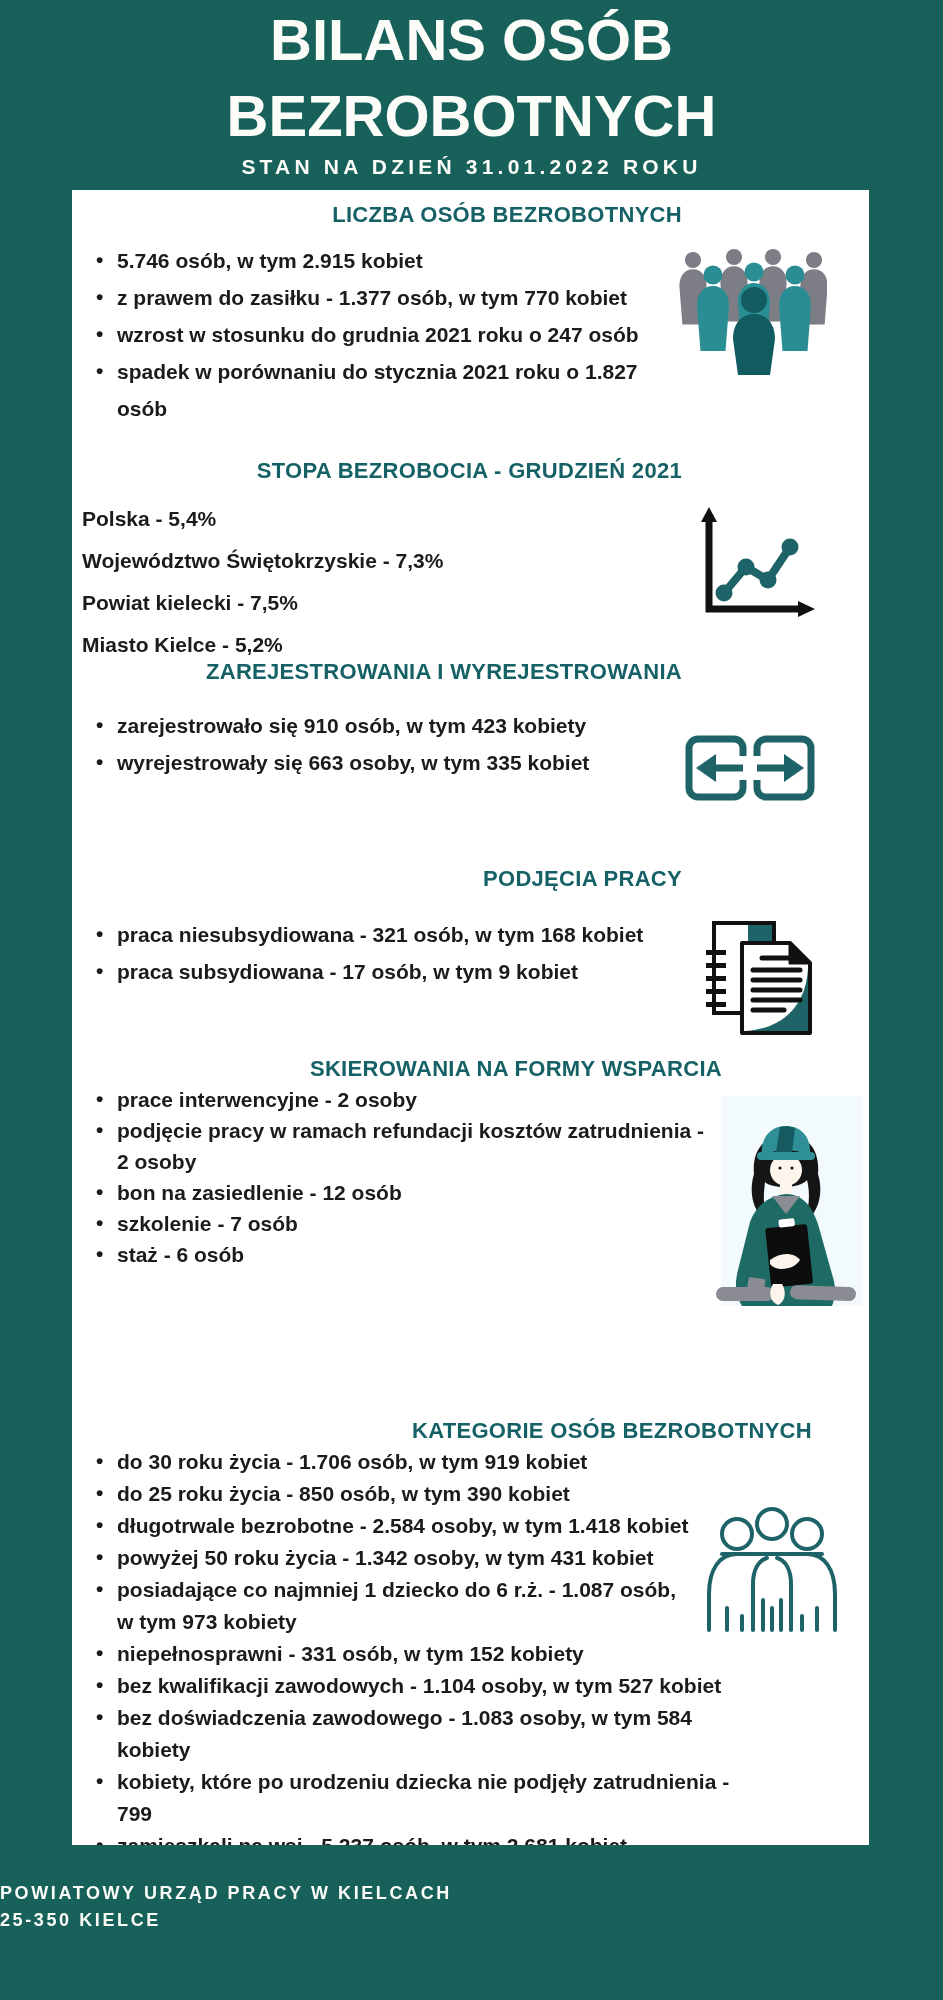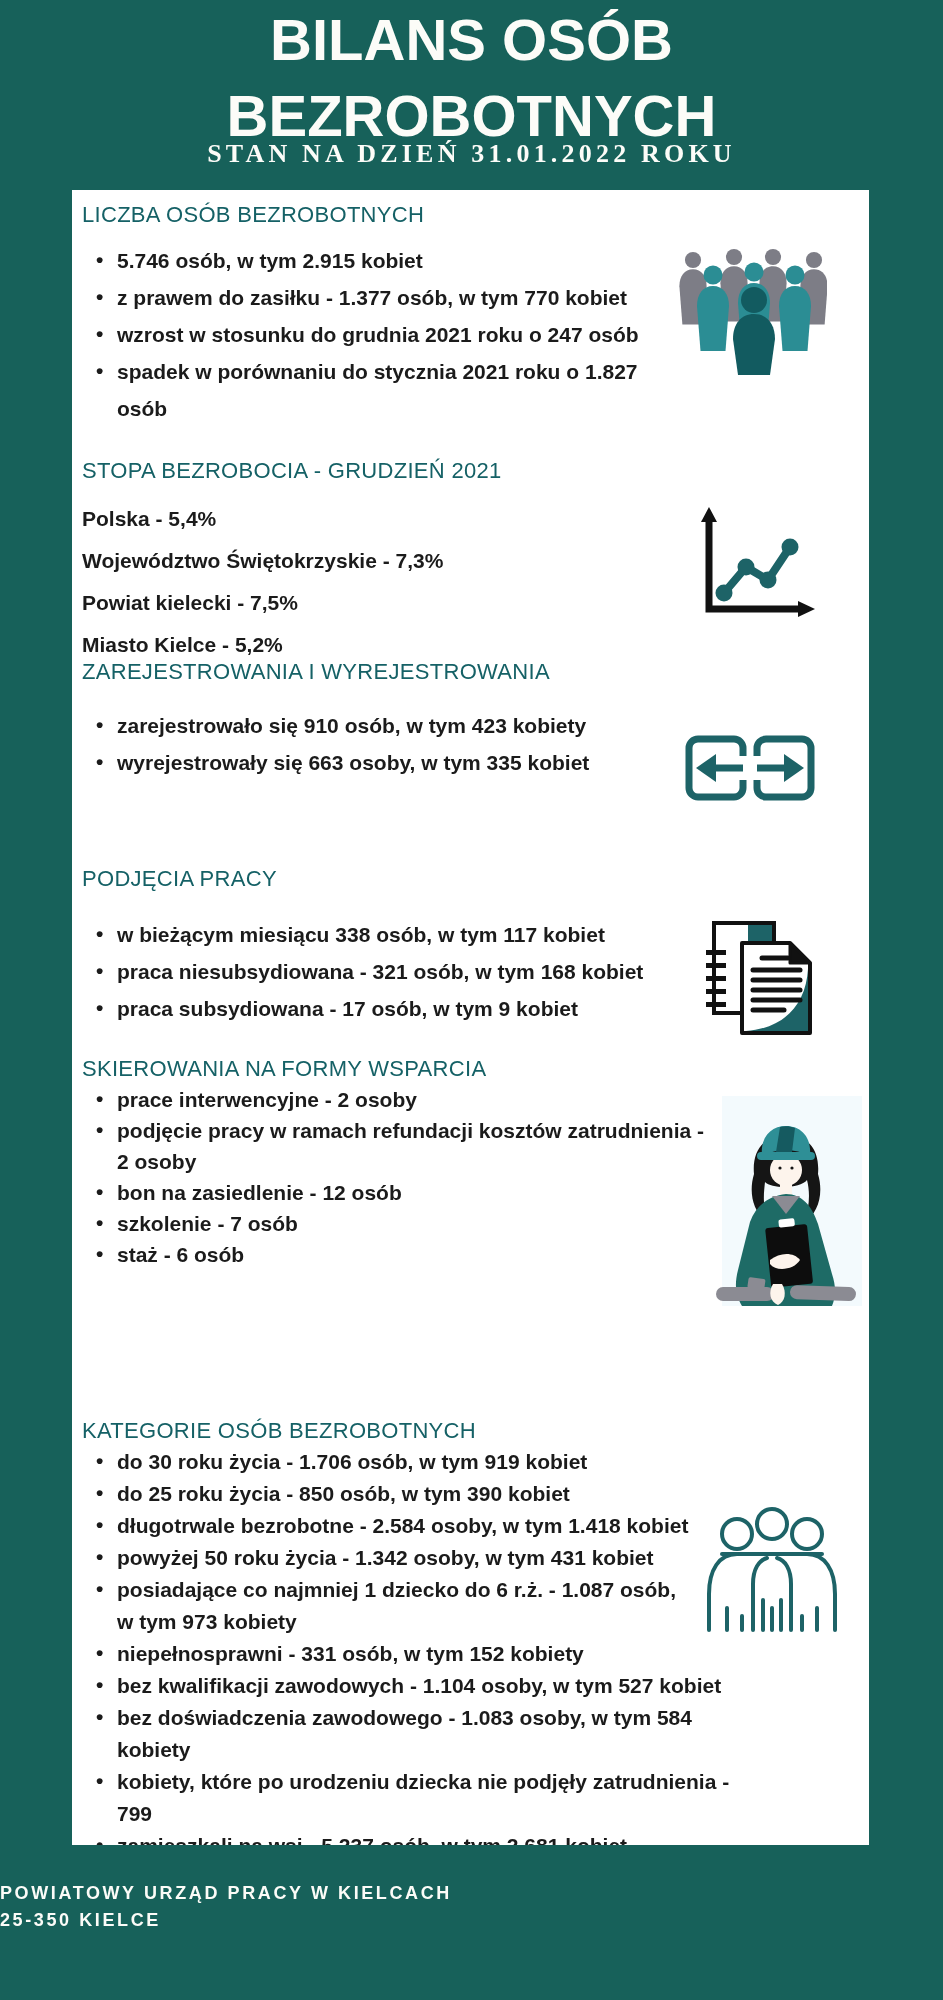--- a/index.html
+++ b/index.html
@@ -10,29 +10,29 @@
     --worker-gray:#8b8b93; --skin:#fdf4ec;
   }
   html,body{margin:0;padding:0;background:#444;}
   .page{position:relative;width:943px;height:2000px;margin:0 auto;overflow:hidden;
         background:var(--bg);font-family:"Liberation Sans",sans-serif;}
 
   
   .hdr{position:absolute;top:0;left:0;width:100%;text-align:center;color:var(--light);}
   .title{margin:2px auto 16px;max-width:620px;font-size:58px;line-height:76px;
          font-weight:800;letter-spacing:0px;}
-  .subtitle{position:absolute;top:139px;left:0;width:100%;font-size:26px;
-            font-weight:700;letter-spacing:4.2px;font-family:Liberation Serif, serif;}
+  .subtitle{position:absolute;top:155px;left:0;width:100%;font-size:21px;
+            font-weight:700;letter-spacing:4.2px;}
 
   
   .card{position:absolute;left:72px;top:190px;width:797px;height:1655px;
         background:var(--card);overflow:hidden;}
 
   .sec{position:absolute;left:10px;}
-  .sec h2{margin:0;font-size:22px;font-weight:400;color:var(--heading);letter-spacing:.3px;}
+  .sec h2{margin:0;font-size:22px;font-weight:700;color:var(--heading);letter-spacing:.3px;text-align:right;}
   .bullets{list-style:none;margin:0;padding:0;font-size:21px;font-weight:600;color:var(--text);}
   .bullets li{position:relative;padding-left:35px;white-space:pre-line;}
   .bullets li::before{content:"\2022";position:absolute;left:14px;top:-1px;}
   .plain div{font-size:21px;font-weight:600;color:var(--text);line-height:42px;}
 
   .sec1{top:12px;width:600px;}  .sec1 ul{margin-top:14px;}  .sec1 li{line-height:37px;}
   .sec2{top:268px;width:600px;} .sec2 .plain{margin-top:14px;}
   .sec3{top:469px;width:600px;} .sec3 ul{margin-top:22px;}  .sec3 li{line-height:37px;}
   .sec4{top:676px;width:600px;} .sec4 ul{margin-top:24px;}  .sec4 li{line-height:37px;}
   .sec5{top:866px;width:640px;} .sec5 ul{margin-top:2px;}   .sec5 li{line-height:31px;}
@@ -146,21 +146,20 @@
         <line x1="58" y1="33" x2="26" y2="33" stroke="var(--icon-teal)" stroke-width="7"></line>
         <path d="M31,19 L11,33 L31,47 Z" fill="var(--icon-teal)"></path>
         <line x1="72" y1="33" x2="104" y2="33" stroke="var(--icon-teal)" stroke-width="7"></line>
         <path d="M99,19 L119,33 L99,47 Z" fill="var(--icon-teal)"></path>
       </svg>
     </div>
 
     <section class="sec sec4">
       <h2>PODJĘCIA PRACY</h2>
       <ul class="bullets">
-        <li>w bieżącym miesiącu 338 osób, w tym 117 kobiet</li>
         <li>praca niesubsydiowana - 321 osób,  w tym 168 kobiet</li>
         <li>praca subsydiowana - 17 osób, w tym 9 kobiet</li>
       </ul>
     </section>
 
     <div class="icon icon-docs">
       <svg viewBox="0 0 115 122" xmlns="http://www.w3.org/2000/svg">
         <rect x="10" y="6" width="60" height="90" fill="#ffffff" stroke="var(--icon-dark)" stroke-width="4"></rect>
         <rect x="44" y="8" width="24" height="86" fill="var(--icon-teal)"></rect>
         <g fill="var(--icon-dark)">

